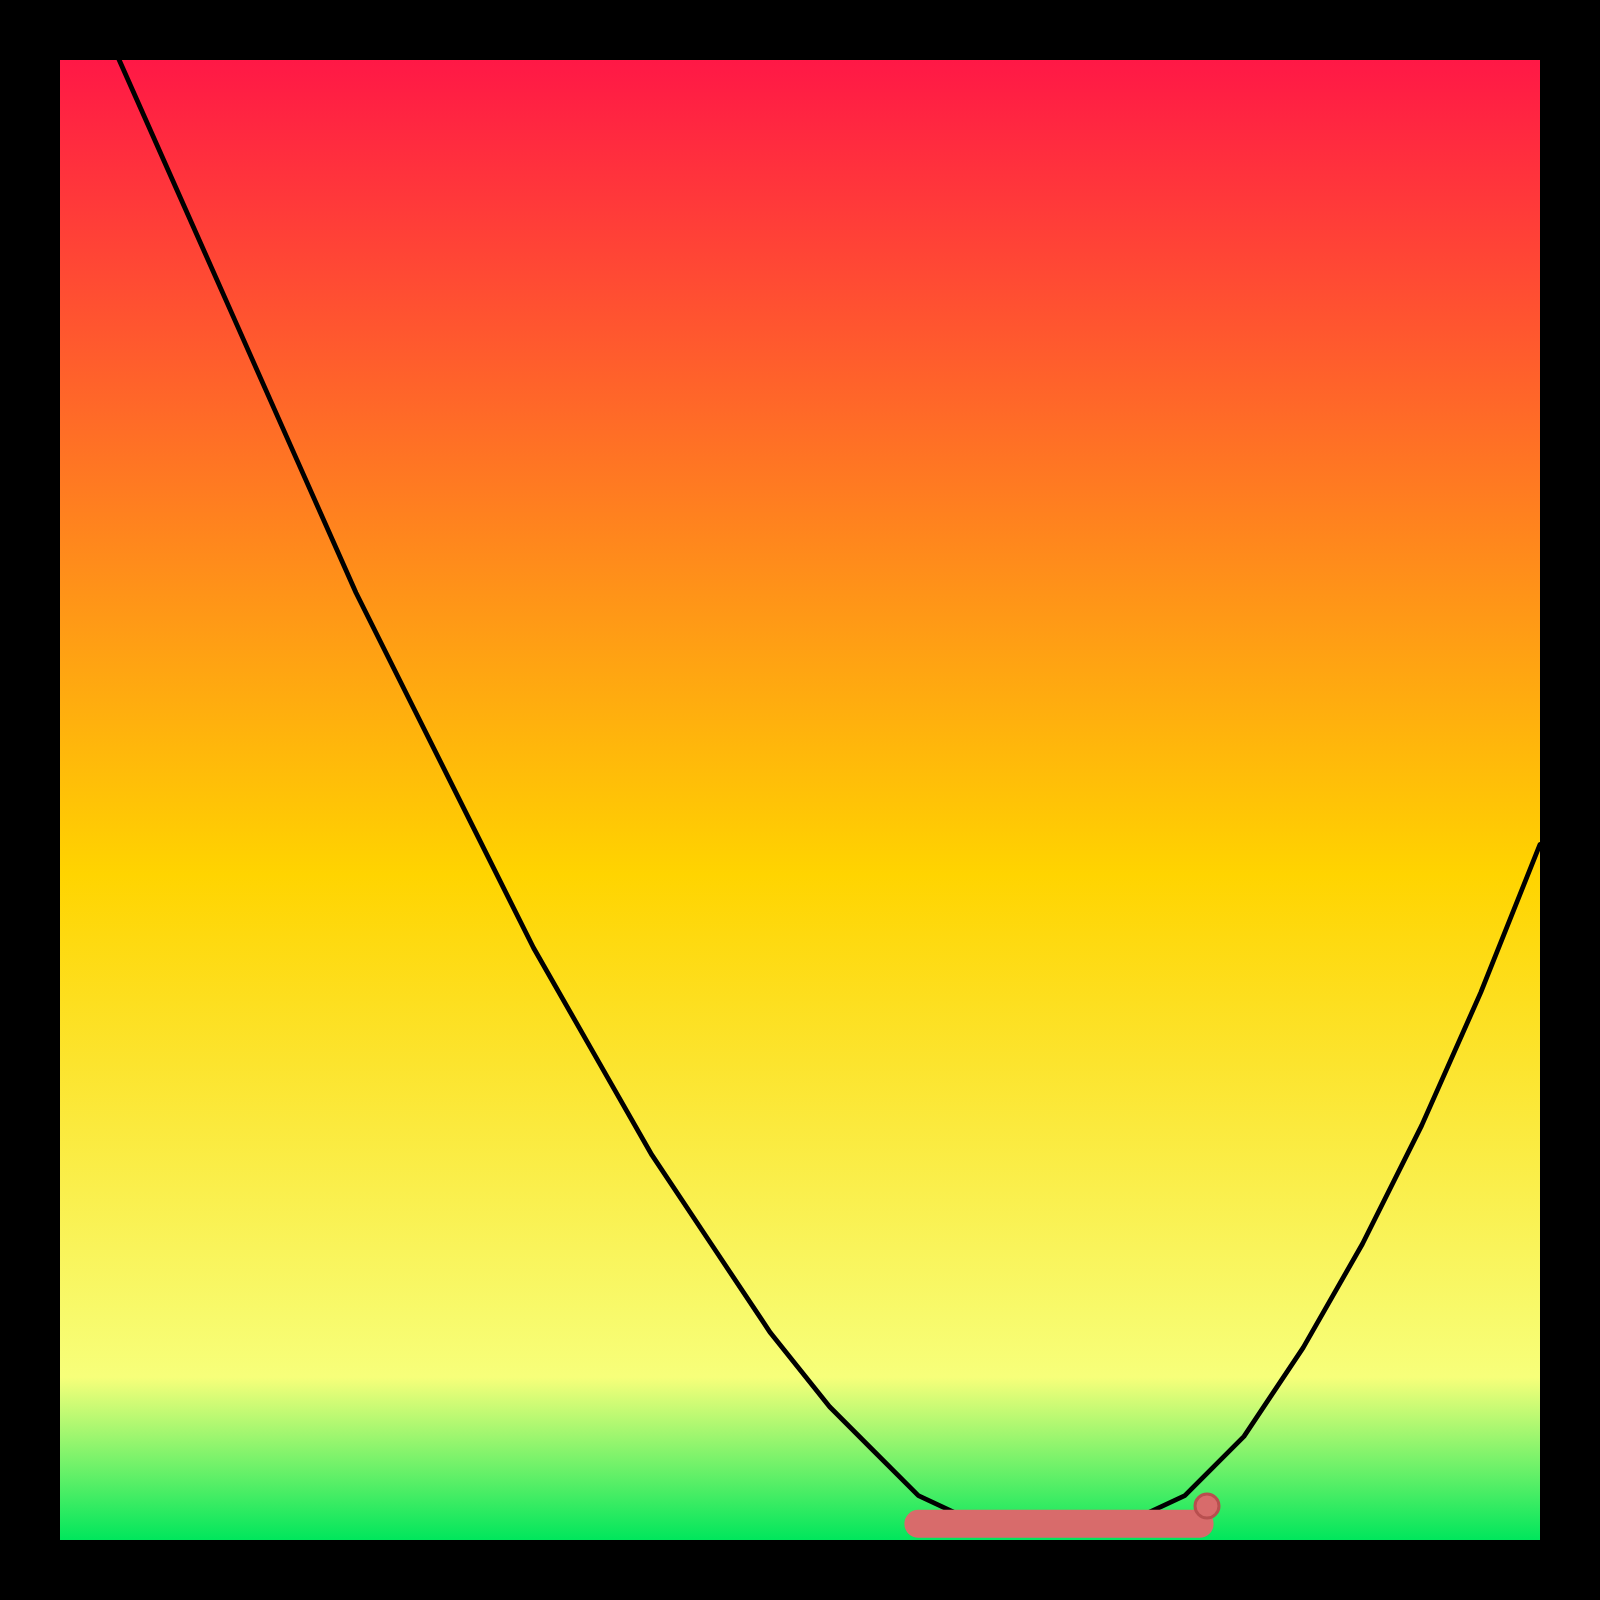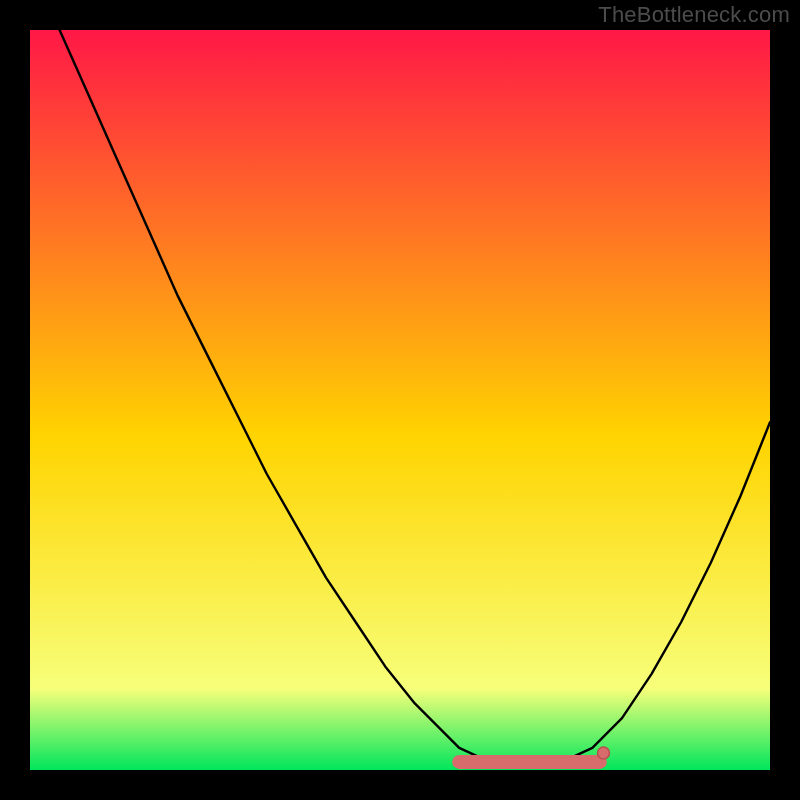--- a/index.html
+++ b/index.html
@@ -37,21 +37,20 @@
   .plot svg {
     display: block;
     width: 740px;
     height: 740px;
   }
 </style>
 </head>
 <body>
 
 <div class="frame">
-  <div class="watermark">TheBottleneck.com</div>
 
   <div class="plot">
     <svg viewBox="0 0 740 740">
       <defs>
         <linearGradient id="bg-grad" x1="0" y1="0" x2="0" y2="1">
           <stop id="g-top" offset="0%" stop-color="#ff1846"></stop>
           <stop id="g-mid" offset="55%" stop-color="#ffd400"></stop>
           <stop id="g-low" offset="89%" stop-color="#f7ff7a"></stop>
           <stop id="g-bot" offset="100%" stop-color="#00e65c"></stop>
         </linearGradient>

